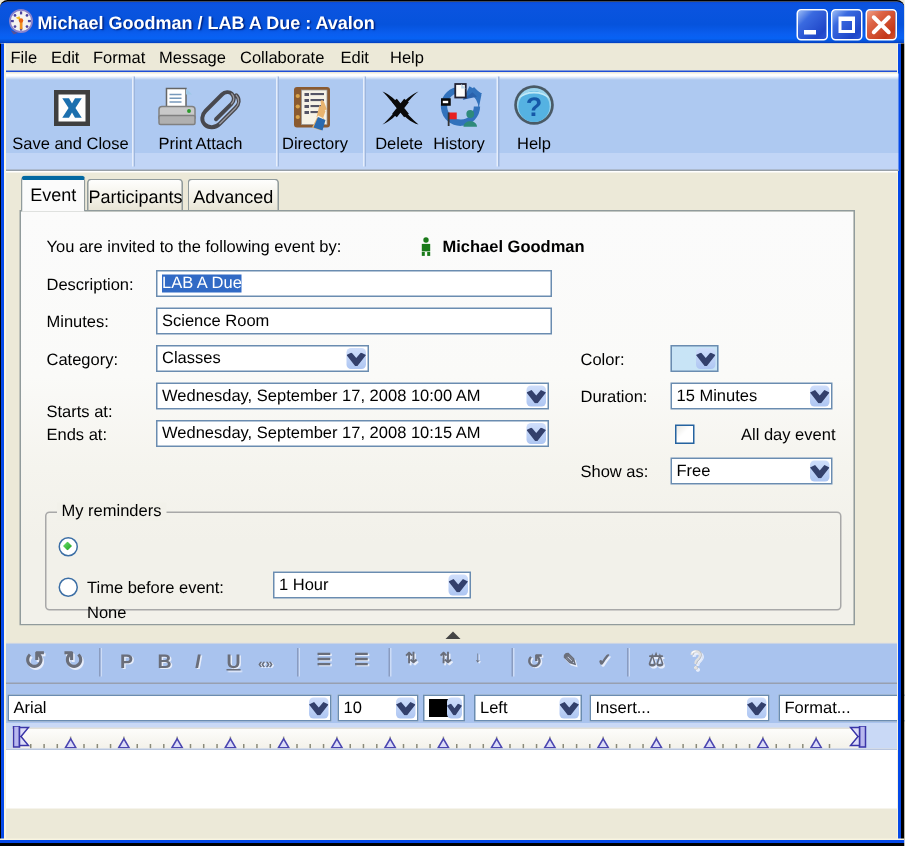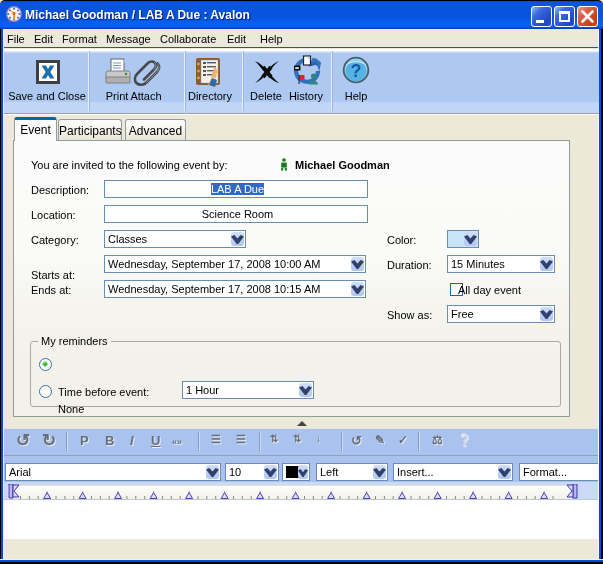--- a/index.html
+++ b/index.html
@@ -19,21 +19,21 @@
 #toolbar .btn .lbl{position:absolute;left:0;right:0;top:37px;}
 #tbl{left:4px;top:102px;width:595px;height:12px;background:#c1d5f6;border-bottom:1px solid #98a0a8;z-index:1;}
 .tsep{top:52px;width:1px;height:60px;background:#e6eefb;box-shadow:1px 0 0 #9db6dd;}
 
 #tabrow{left:4px;top:114px;width:595px;height:26px;background:#ece9d8;border-top:1px solid #fff;}
 .tab{position:absolute;font-size:12px;text-align:center;border:1px solid #919b9c;border-bottom:none;border-radius:3px 3px 0 0;padding-top:4px;background:linear-gradient(180deg,#fefefd 0%,#f3f1e7 60%,#e8e5d6 100%);}
 .tab.on{background:#fbfbfb;border-top:3px solid #0369a1;z-index:5;padding-top:3px;height:24px !important;}
 
 #panel{left:13px;top:140px;width:557px;height:277px;background:linear-gradient(180deg,#fbfbfb 0%,#fafaf8 40%,#f5f4ee 62%,#f2f1ea 80%,#f2f1ea 100%);border:1px solid #919b9c;font-size:11px;}
 #panel .lb{position:absolute;color:#000;}
-.fld{position:absolute;background:#fff;border:1px solid #6a8cb0;font-size:11px;color:#000;padding:2px 0 0 3px;text-align:center;}
+.fld{position:absolute;background:#fff;border:1px solid #6a8cb0;font-size:11px;color:#000;padding:2px 0 0 3px;}
 .dd{position:absolute;background:#fff;border:1px solid #6a8cb0;font-size:11px;color:#000;padding:2px 0 0 3px;}
 .dd .db{position:absolute;right:1px;top:1px;bottom:1px;width:13px;background:linear-gradient(180deg,#cfdefb 0%,#aec6f2 100%);border-radius:3px;}
 .dd .db:after{content:"";position:absolute;left:0px;top:3px;width:13px;height:9px;background:#33406c;clip-path:polygon(0 18%,26% 0,50% 40%,74% 0,100% 18%,56% 100%,44% 100%);}
 .dd .db.nob:after{display:none;}
 .gb{position:absolute;border:1px solid #a8a8a8;border-radius:3px;}
 .gb .gt{position:absolute;left:7px;top:-7px;background:#f2f1ea;padding:0 3px;font-size:11px;}
 .radio{position:absolute;width:13px;height:13px;border-radius:50%;border:1.5px solid #3b6ea5;background:#fff;}
 .radio.sel:after{content:"";position:absolute;left:2px;top:2px;width:6px;height:6px;background:linear-gradient(135deg,#6ee26e,#1e9e1e);clip-path:polygon(50% 0,100% 50%,50% 100%,0 50%);}
 .cb{position:absolute;width:13px;height:13px;border:1.5px solid #2563a0;background:linear-gradient(135deg,#e8e8e4 0%,#fff 45%,#fff 100%);}
 
@@ -200,36 +200,36 @@
     <div class="lb" style="left:17px;top:18px;">You are invited to the following event by:</div>
     <svg class="abs" style="left:266px;top:17px" width="8" height="13" viewBox="0 0 8 13">
       <circle cx="4" cy="2" r="1.8" fill="#1a7a1a"></circle>
       <rect x="1.2" y="4.6" width="5.6" height="5" fill="#1a7a1a"></rect>
       <rect x="1.2" y="10" width="2" height="2.6" fill="#1a7a1a"></rect>
         <rect x="4.8" y="10" width="2" height="2.6" fill="#1a7a1a"></rect>
     </svg>
     <div class="lb" style="left:281px;top:18px;font-weight:bold;">Michael Goodman</div>
     <div class="lb" style="left:17px;top:43px;">Description:</div>
     <div class="fld" style="left:90px;top:39px;width:264px;height:18px;"><span style="background:#316ac5;color:#fff;">LAB A Due</span></div>
-    <div class="lb" style="left:17px;top:68px;">Location:</div>
+    <div class="lb" style="left:17px;top:68px;">Minutes:</div>
     <div class="fld" style="left:90px;top:64px;width:264px;height:18px;">Science Room</div>
     <div class="lb" style="left:17px;top:93px;">Category:</div>
     <div class="dd" style="left:90px;top:89px;width:142px;height:18px;">Classes<i class="db"></i></div>
     <div class="lb" style="left:373px;top:93px;">Color:</div>
     <div class="dd" style="left:433px;top:89px;width:32px;height:18px;background:#c8e4f6;">
         <i class="db"></i>
       </div>
     <div class="lb" style="left:17px;top:128px;">Starts at:</div>
     <div class="dd" style="left:90px;top:114px;width:262px;height:18px;">Wednesday, September 17, 2008 10:00 AM<i class="db"></i></div>
     <div class="lb" style="left:373px;top:118px;">Duration:</div>
     <div class="dd" style="left:433px;top:114px;width:108px;height:18px;">15 Minutes<i class="db"></i></div>
     <div class="lb" style="left:17px;top:143px;">Ends at:</div>
     <div class="dd" style="left:90px;top:139px;width:262px;height:18px;">Wednesday, September 17, 2008 10:15 AM<i class="db"></i></div>
     <div class="cb" style="left:436px;top:142px;"></div>
-    <div class="lb" style="left:444px;top:143px;">All day event</div>
+    <div class="lb" style="left:480px;top:143px;">All day event</div>
     <div class="lb" style="left:373px;top:168px;">Show as:</div>
     <div class="dd" style="left:433px;top:164px;width:108px;height:18px;">Free<i class="db"></i></div>
     <div class="gb" style="left:16px;top:200px;width:531px;height:66px;">
         <span class="gt">My reminders</span>
       </div>
     <div class="radio sel" style="left:25px;top:217px;"></div>
     <div class="lb" style="left:44px;top:218px;margin-top:44px;">None</div>
     <div class="radio" style="left:25px;top:244px;"></div>
     <div class="lb" style="left:44px;top:245px;">Time before event:</div>
     <div class="dd" style="left:168px;top:240px;width:132px;height:18px;">1 Hour<i class="db"></i></div>

